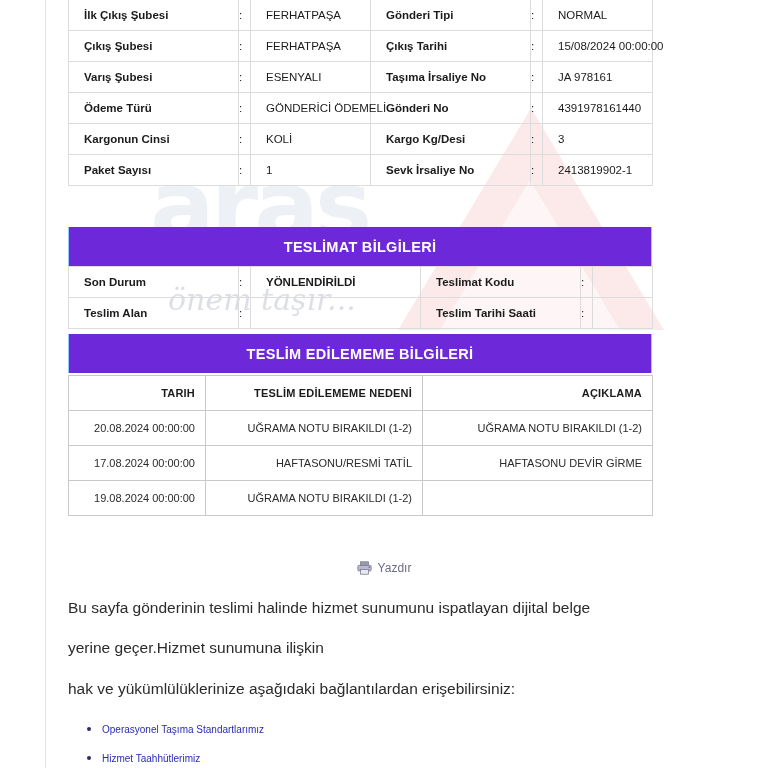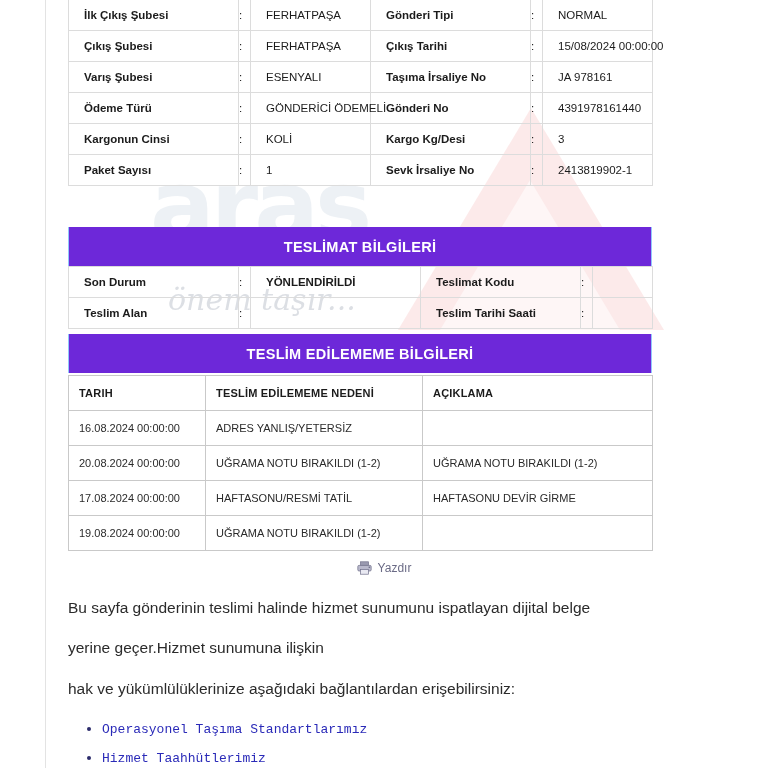--- a/index.html
+++ b/index.html
@@ -117,21 +117,21 @@
     border-right: 1px solid #93c9fb;
   }
   
   table.und { width: 100%; border-collapse: collapse; table-layout: fixed; }
   table.und th, table.und td {
     border: 1px solid #c9c9c9;
     height: 35px;
     padding: 0 10px;
     font-size: 11px;
     color: #1b1b1b;
-    text-align: left;
+    text-align: right;
     vertical-align: middle;
     background: transparent;
   }
   table.und th { font-weight: bold; font-size: 11px; letter-spacing: 0.2px; }
   table.und td { font-weight: normal; color: #2a2a2a; }
   
   .print-row {
     position: absolute;
     left: 0; top: 561px;
     width: 768px;
@@ -162,24 +162,24 @@
     font-family: "Liberation Sans", sans-serif;
   }
   .footer ul {
     margin: 6px 0 0 0;
     padding-left: 34px;
     list-style: disc;
   }
   .footer li { margin-bottom: 11px; }
   .footer li::marker { color: #2b2b6b; font-size: 13px; }
   .lnk {
-    font-size: 13px;
+    font-size: 10px;
     color: #2a2ab8;
     text-decoration: none;
-    font-family: Liberation Mono, monospace;
+    font-family: Liberation Sans, sans-serif;
   }
 </style>
 </head>
 <body>
 
 <div class="page">
 
   <div class="page-edge-left"></div>
 
   <div class="watermark">
@@ -295,25 +295,20 @@
           <col style="width:230px">
       </colgroup>
       <thead>
         <tr>
           <th>TARIH</th>
           <th>TESLİM EDİLEMEME NEDENİ</th>
           <th>AÇIKLAMA</th>
         </tr>
       </thead>
       <tbody>
-        <tr>
-          <td>16.08.2024 00:00:00</td>
-          <td>ADRES YANLIŞ/YETERSİZ</td>
-          <td></td>
-        </tr>
         <tr>
           <td>20.08.2024 00:00:00</td>
           <td>UĞRAMA NOTU BIRAKILDI (1-2)</td>
           <td>UĞRAMA NOTU BIRAKILDI (1-2)</td>
         </tr>
         <tr>
           <td>17.08.2024 00:00:00</td>
           <td>HAFTASONU/RESMİ TATİL</td>
           <td>HAFTASONU DEVİR GİRME</td>
         </tr>

